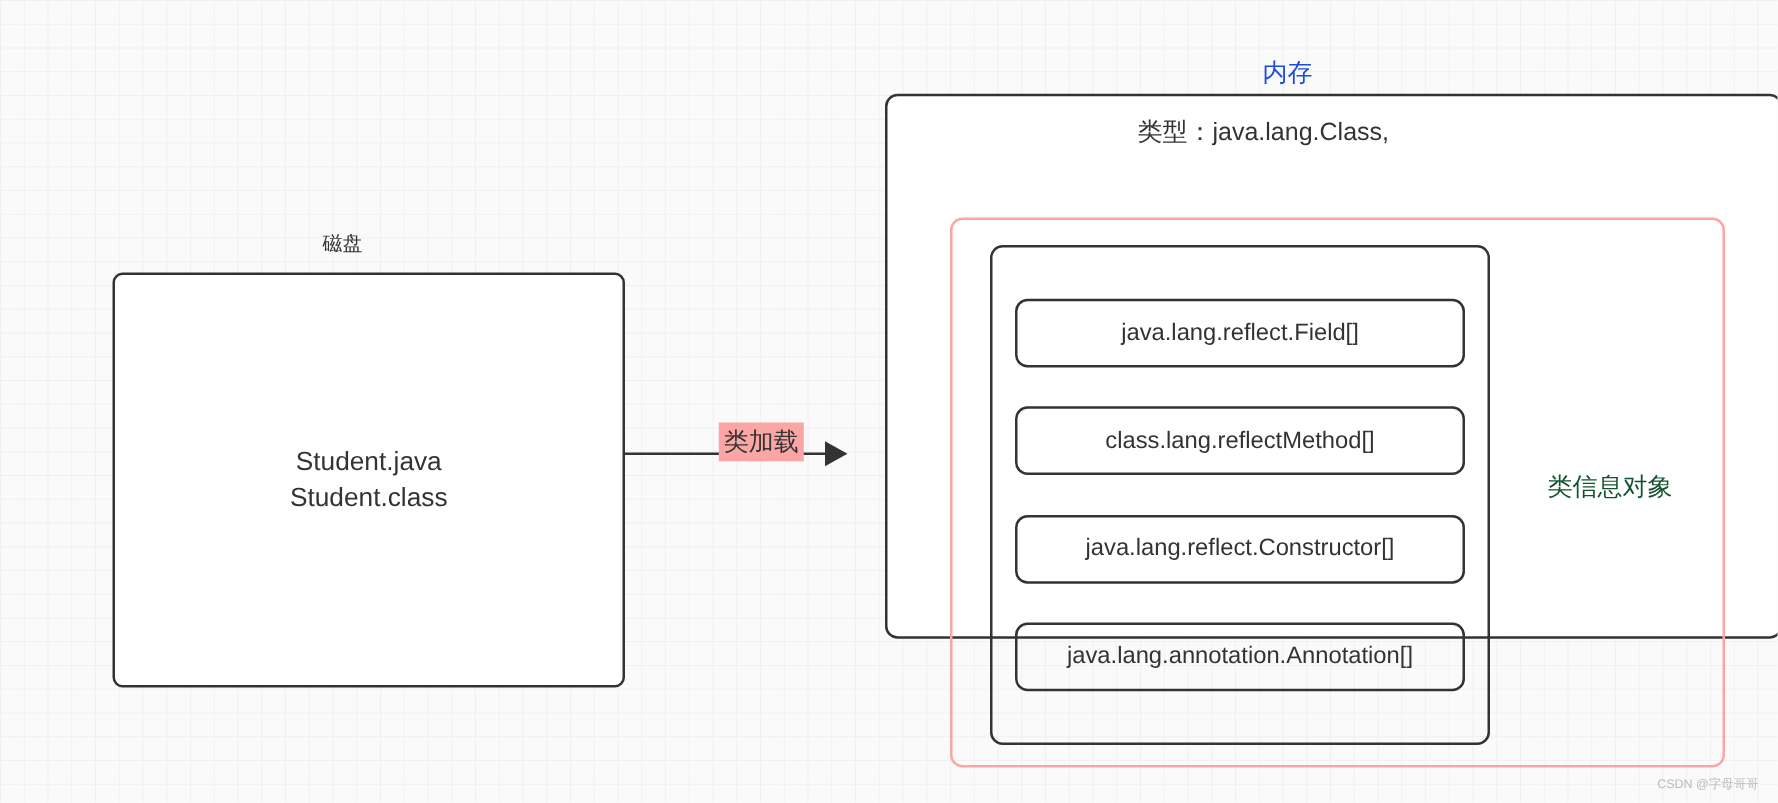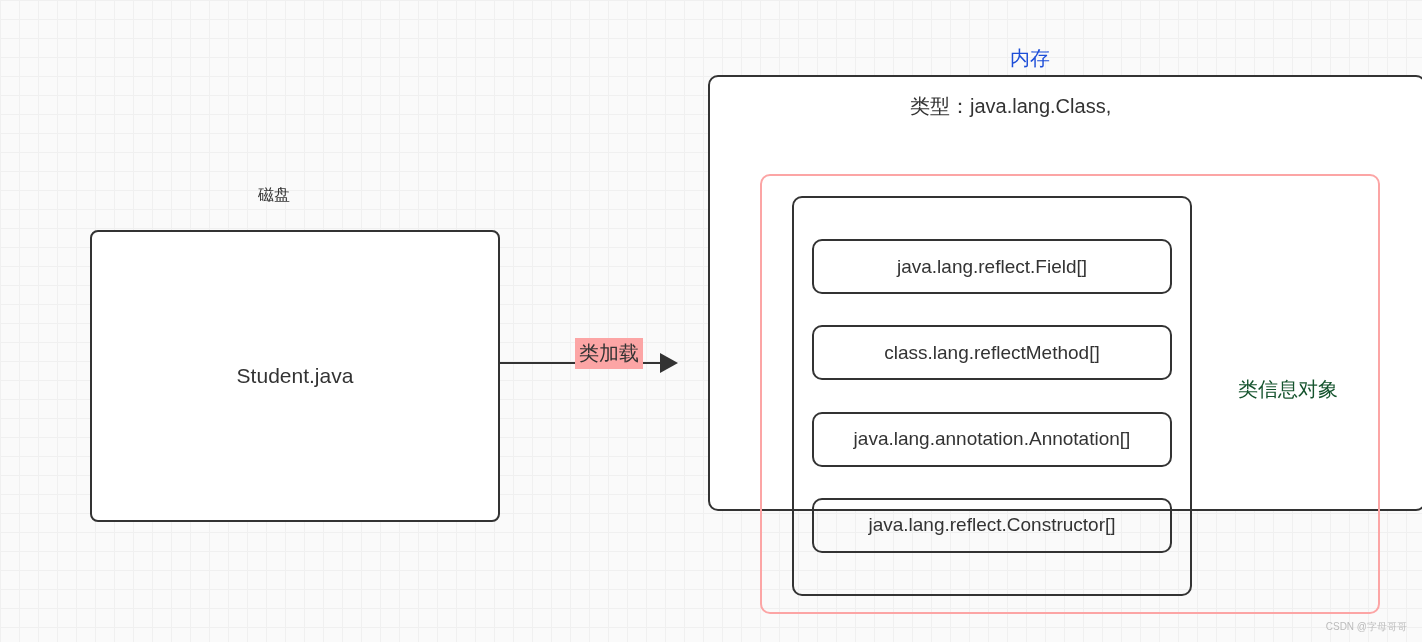--- a/index.html
+++ b/index.html
@@ -23,29 +23,28 @@
       left: 258px;
       top: 185px;
       font-size: 16px;
       color: #333;
     }
     .disk-box {
       position: absolute;
       left: 90px;
       top: 218px;
       width: 410px;
-      height: 292px;
+      height: 332px;
       border: 2px solid #333;
       border-radius: 8px;
       background: #fff;
       display: flex;
       flex-direction: column;
       align-items: center;
       justify-content: center;
-      margin-top: 12px;
     }
     .disk-text {
       font-size: 21px;
       color: #333;
       line-height: 1.4;
       text-align: center;
     }
     .arrow-line {
       position: absolute;
       left: 500px;
@@ -152,37 +151,38 @@
       color: #bbb;
     }
   </style>
 </head>
 <body>
 
 <div class="disk-label">磁盘</div>
 
 <div class="disk-box">
   <div class="disk-text">Student.java</div>
+  <div class="disk-text">Student.class</div>
 </div>
 
 <div class="arrow-line"></div>
 <div class="arrow-head"></div>
 <div class="arrow-label">类加载</div>
 
 <div class="memory-label">内存</div>
 
 <div class="memory-box">
   <div class="class-info-header">
     <div>类型：java.lang.Class,</div>
   </div>
 
   <div class="inner-box">
     <div class="reflect-container">
       <div class="reflect-item">java.lang.reflect.Field[]</div>
       <div class="reflect-item">class.lang.reflectMethod[]</div>
+      <div class="reflect-item">java.lang.reflect.Constructor[]</div>
       <div class="reflect-item">java.lang.annotation.Annotation[]</div>
-      <div class="reflect-item">java.lang.reflect.Constructor[]</div>
     </div>
     <div class="side-label">类信息对象</div>
   </div>
 </div>
 
 <div class="watermark">CSDN @字母哥哥</div>
 
 </body></html>

